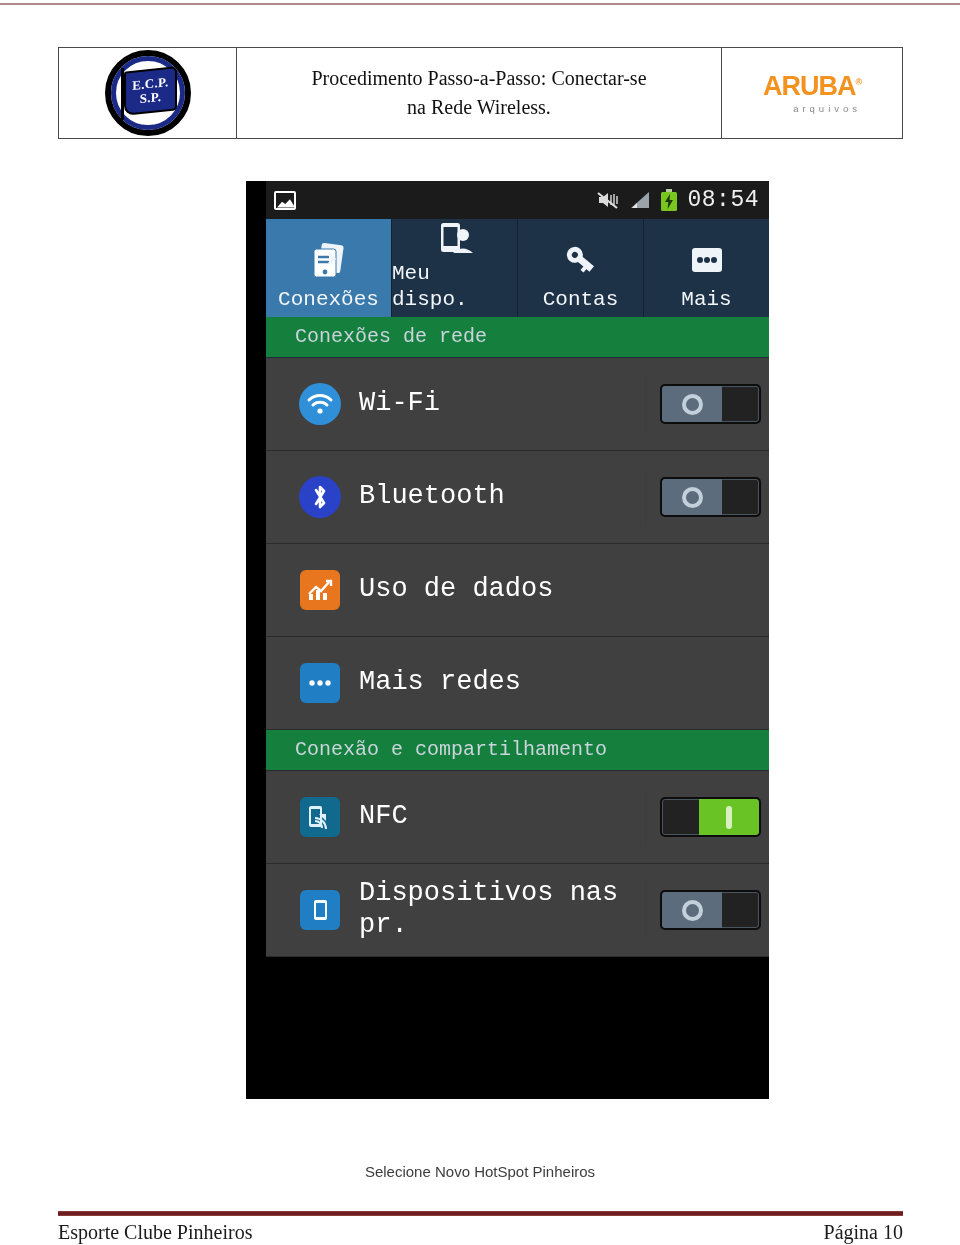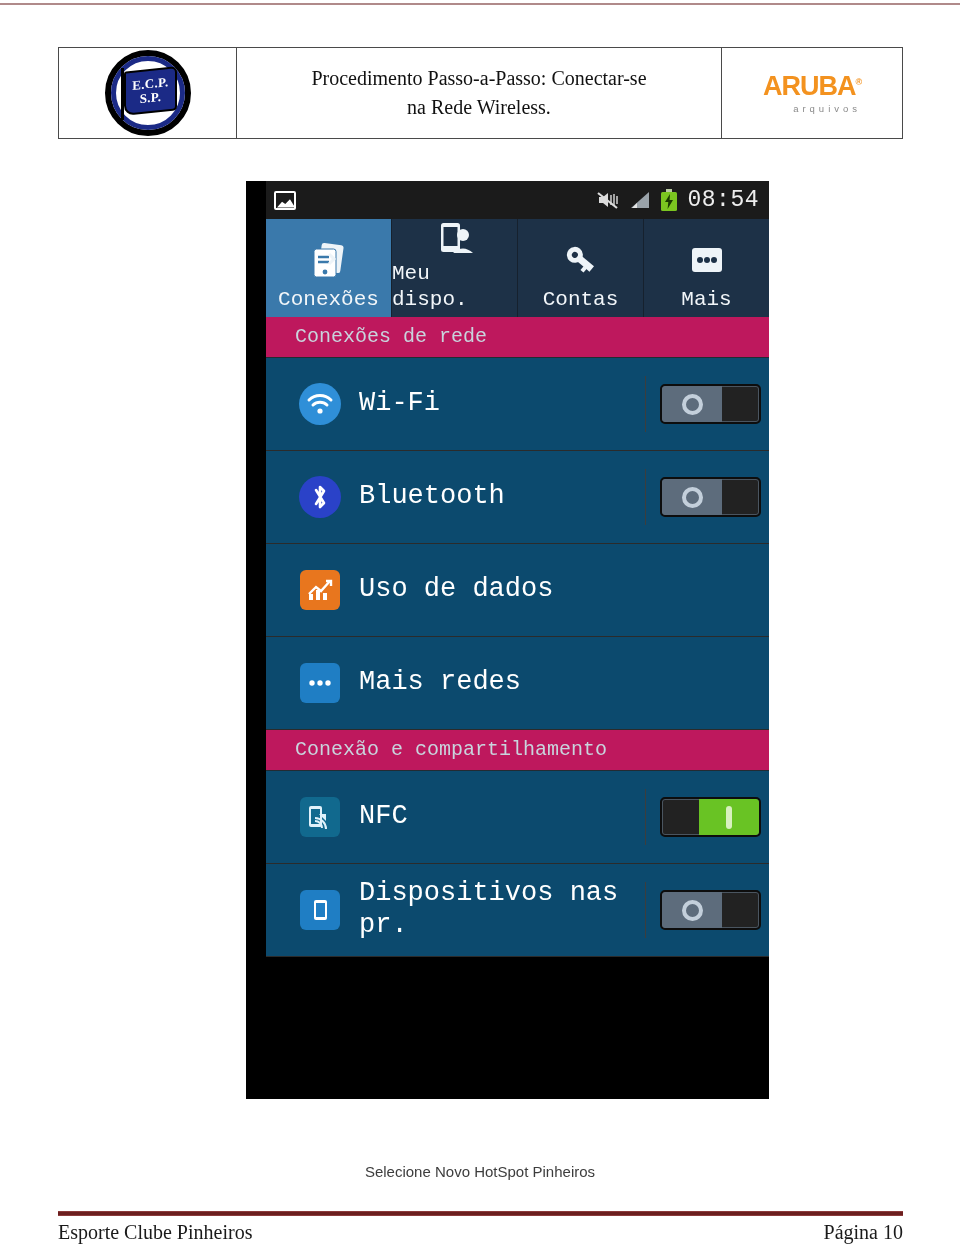--- a/index.html
+++ b/index.html
@@ -136,33 +136,33 @@
     border-right: 1px solid #16212e;
     padding-bottom: 4px;
     position: relative;
   }
   .tab:last-child { border-right: none; text-align: right; }
   .tab.active { background: #3a79ab; }
   .tab-ico { height: 52px; display: flex; align-items: center; justify-content: center; }
   .tab-label { color: #f2f6f9; font-size: 21px; line-height: 1.25; }
 
   .section-head {
-    background: #be185d;
+    background: #15803d;
     color: #c9d4dd;
     font-size: 20px;
     padding: 8px 0 9px 29px;
     border-bottom: 1px solid #222b33;
   }
 
   .row {
     display: flex; align-items: center;
     min-height: 93px;
     padding: 0 8px 0 27px;
     border-bottom: 1px solid #2b2b2b;
-    background: #0c4a6e;
+    background: #404040;
   }
   .row-ico { width: 54px; flex: 0 0 54px; display: flex; align-items: center; justify-content: center; }
   .row-text { flex: 1; padding-left: 12px; padding-right: 8px; }
   .row-title { color: #ffffff; font-size: 27px; line-height: 1.18; }
   .row-sub { color: #9b9b9b; font-size: 21px; line-height: 1.3; margin-top: 2px; }
   .row-ctl { width: 132px; flex: 0 0 132px; display: flex; align-items: center; justify-content: flex-end; }
   .divider-v {
     width: 1px; height: 56px; background: #3d3d3d; margin-right: 14px;
   }
 

